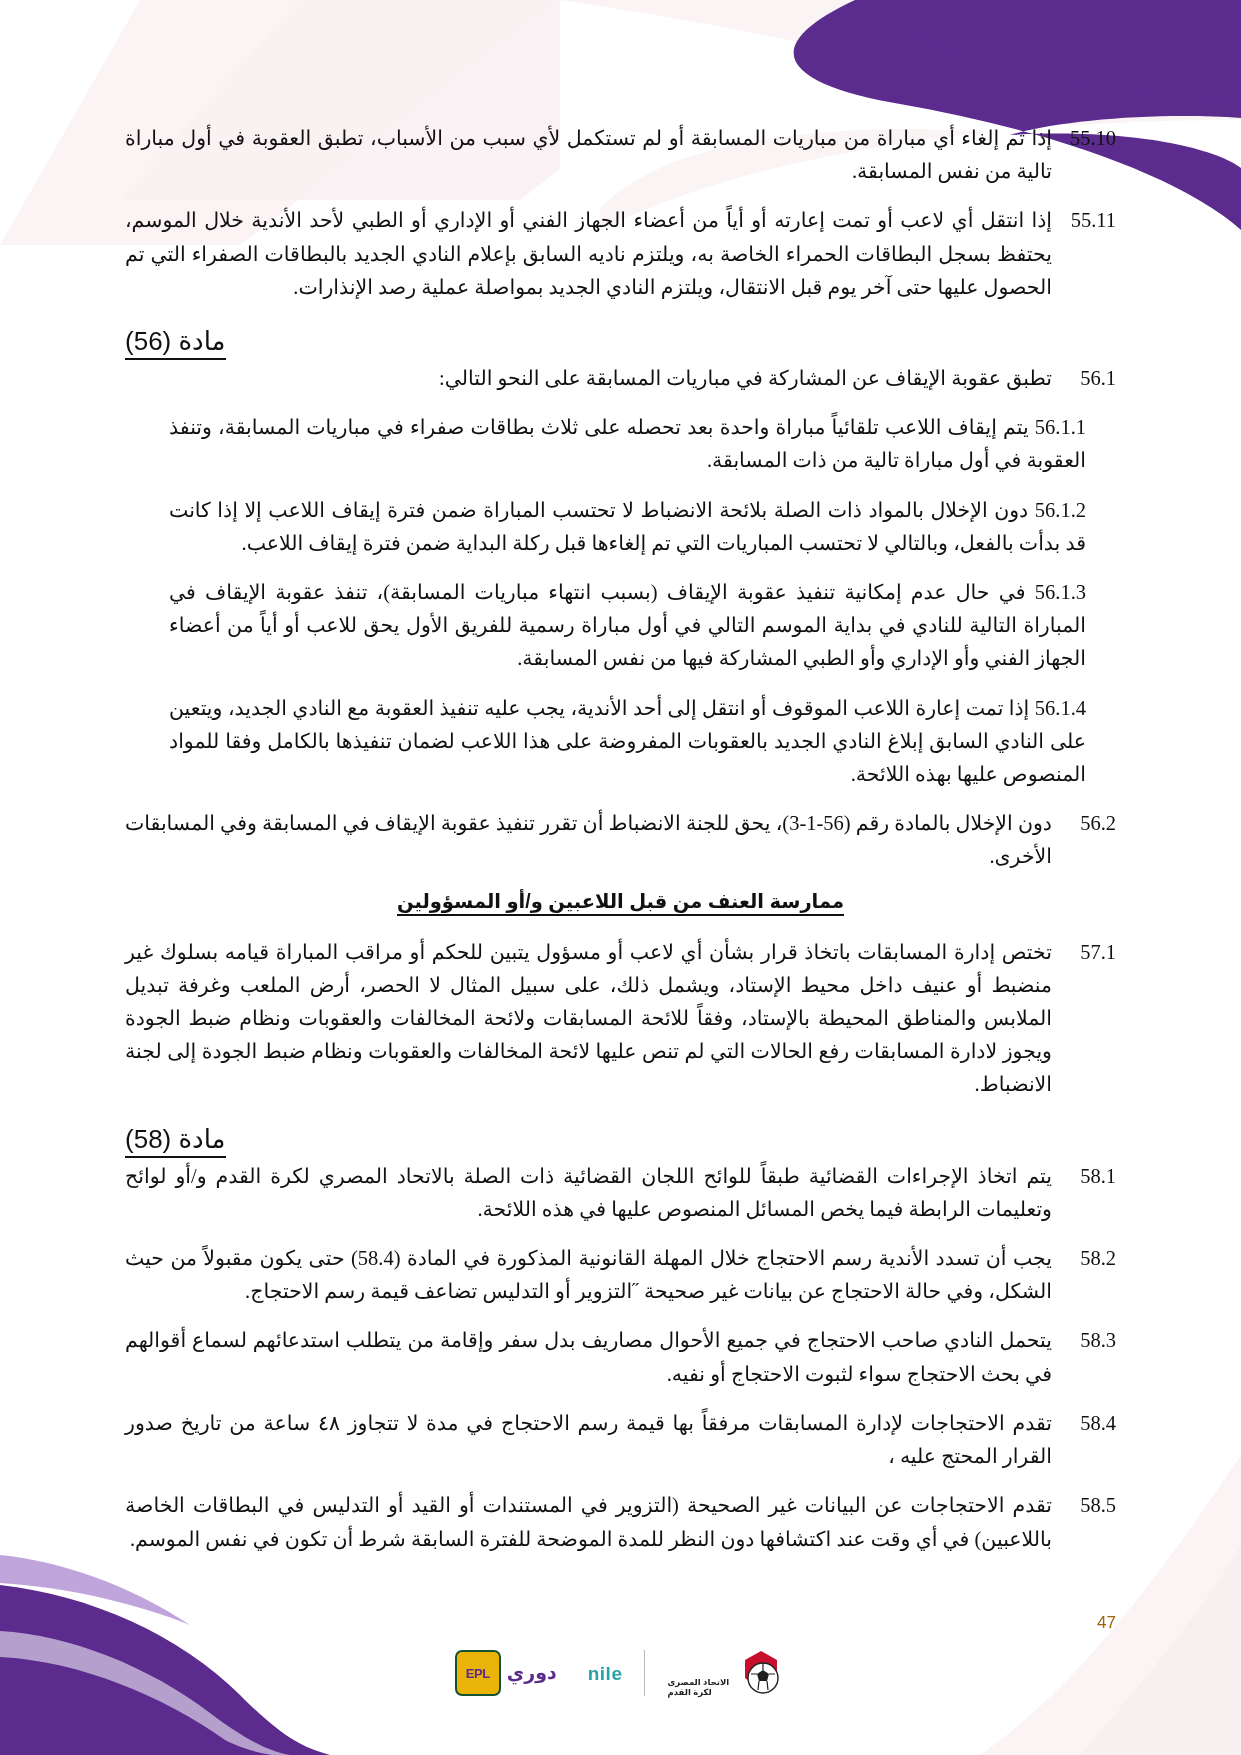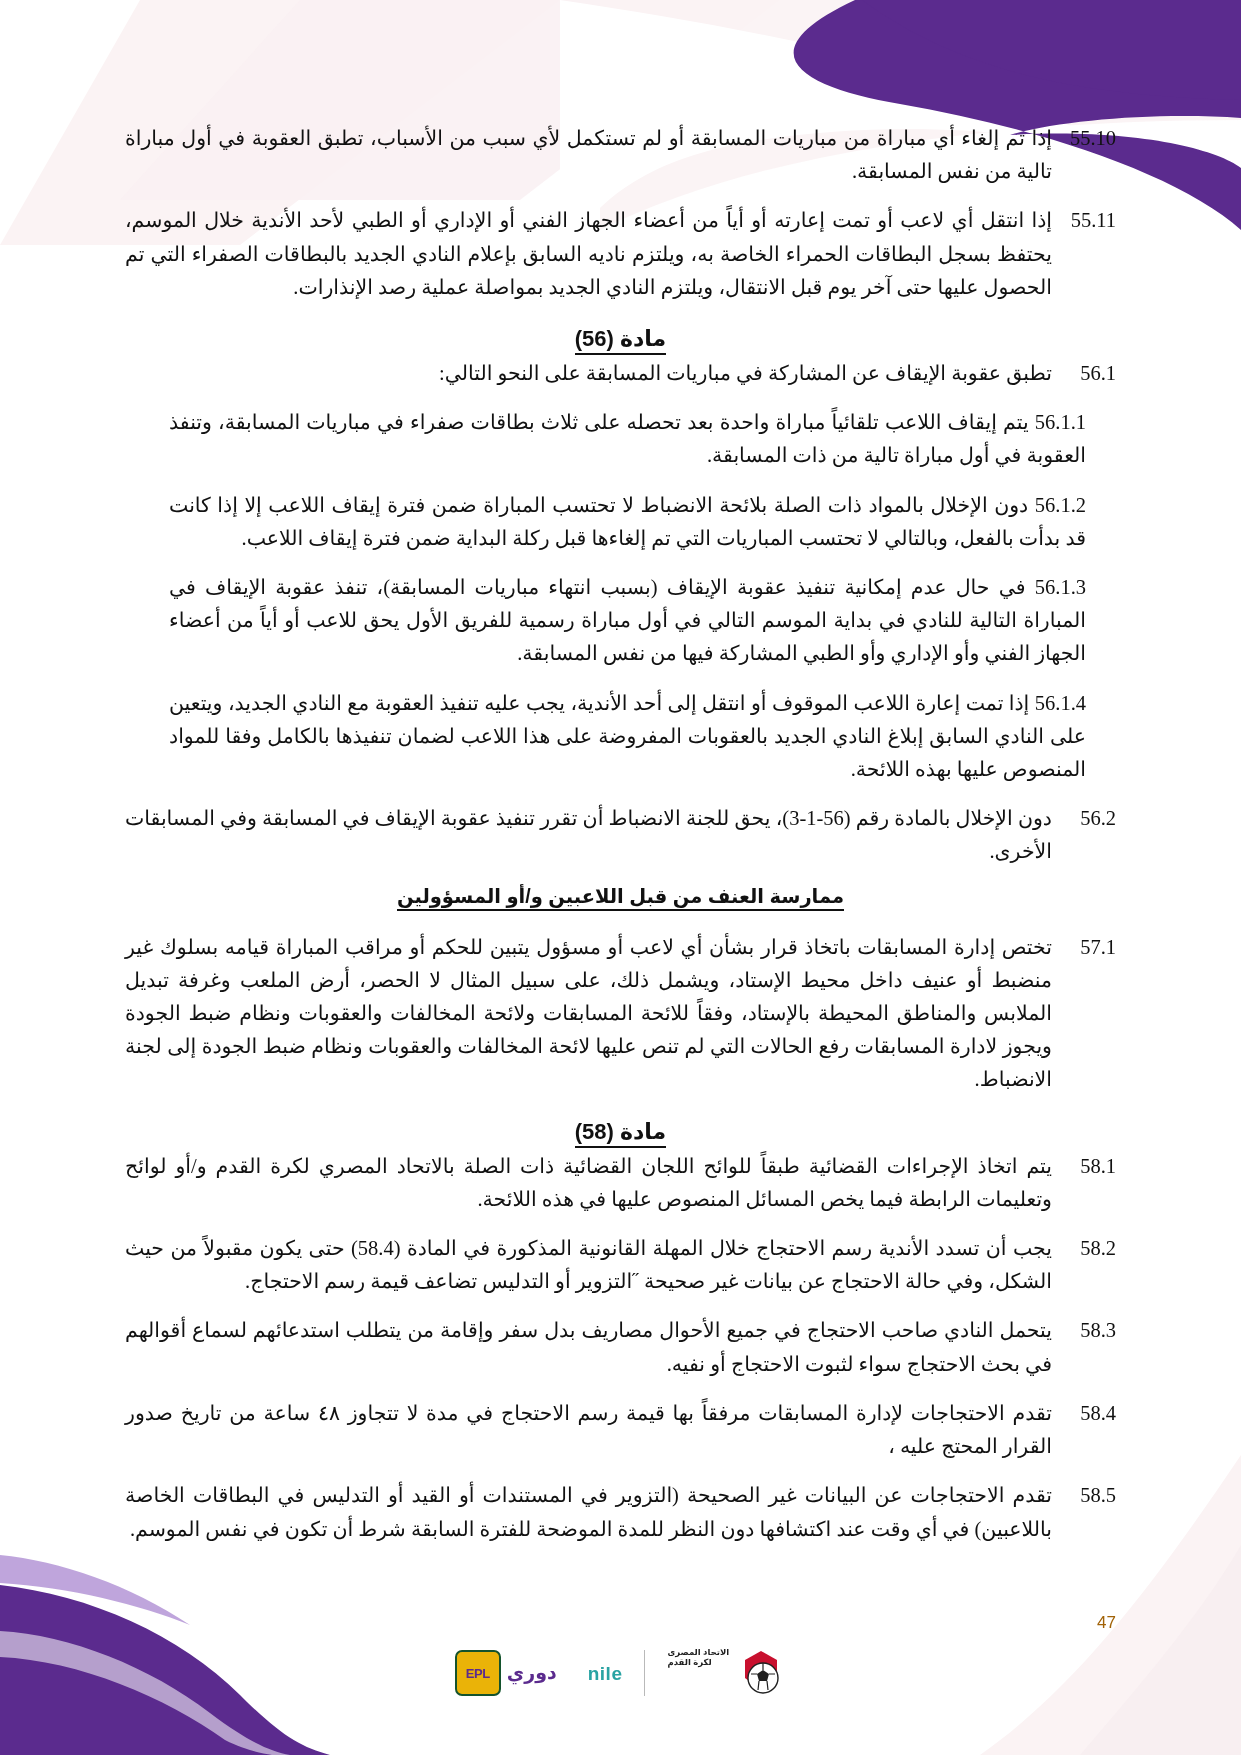--- a/index.html
+++ b/index.html
@@ -68,23 +68,23 @@
     direction: ltr;
     unicode-bidi: embed;
     display: inline;
   }
 
   
   .indent-1 { margin-right: 16px; }
 
   
   .article-head {
-    text-align: center;
-    font-size: 22px;
-    font-weight: bold;
+    text-align: left;
+    font-size: 26px;
+    font-weight: normal;
     color: #111;
     margin: 22px 0 2px 0;
     font-family: "Liberation Sans", "DejaVu Sans", sans-serif;
   }
   .article-head span {
     border-bottom: 2px solid #111;
     padding-bottom: 1px;
     display: inline-block;
   }
   .article-sub {
@@ -157,21 +157,21 @@
   }
   .epl-word .en {
     font-family: "Liberation Sans", "DejaVu Sans", sans-serif;
     font-size: 19px; font-weight: bold; color: #29a3a3;
     letter-spacing: 0.5px; margin-top: 1px;
   }
   .logo-divider {
     width: 1px; height: 46px; background: #b9b9b9;
   }
   .logo-efa {
-    display: flex; flex-direction: row; align-items: flex-start; gap: 7px;
+    display: flex; flex-direction: row; align-items: flex-end; gap: 7px;
   }
   .efa-text {
     display: flex; flex-direction: column; align-items: flex-end;
     direction: rtl; line-height: 1.15;
     font-family: "Liberation Sans", "DejaVu Sans", sans-serif;
     font-size: 8.5px; font-weight: bold; color: #1f1f1f;
   }
   .ball-svg { width: 50px; height: 50px; }
 </style>
 </head>

